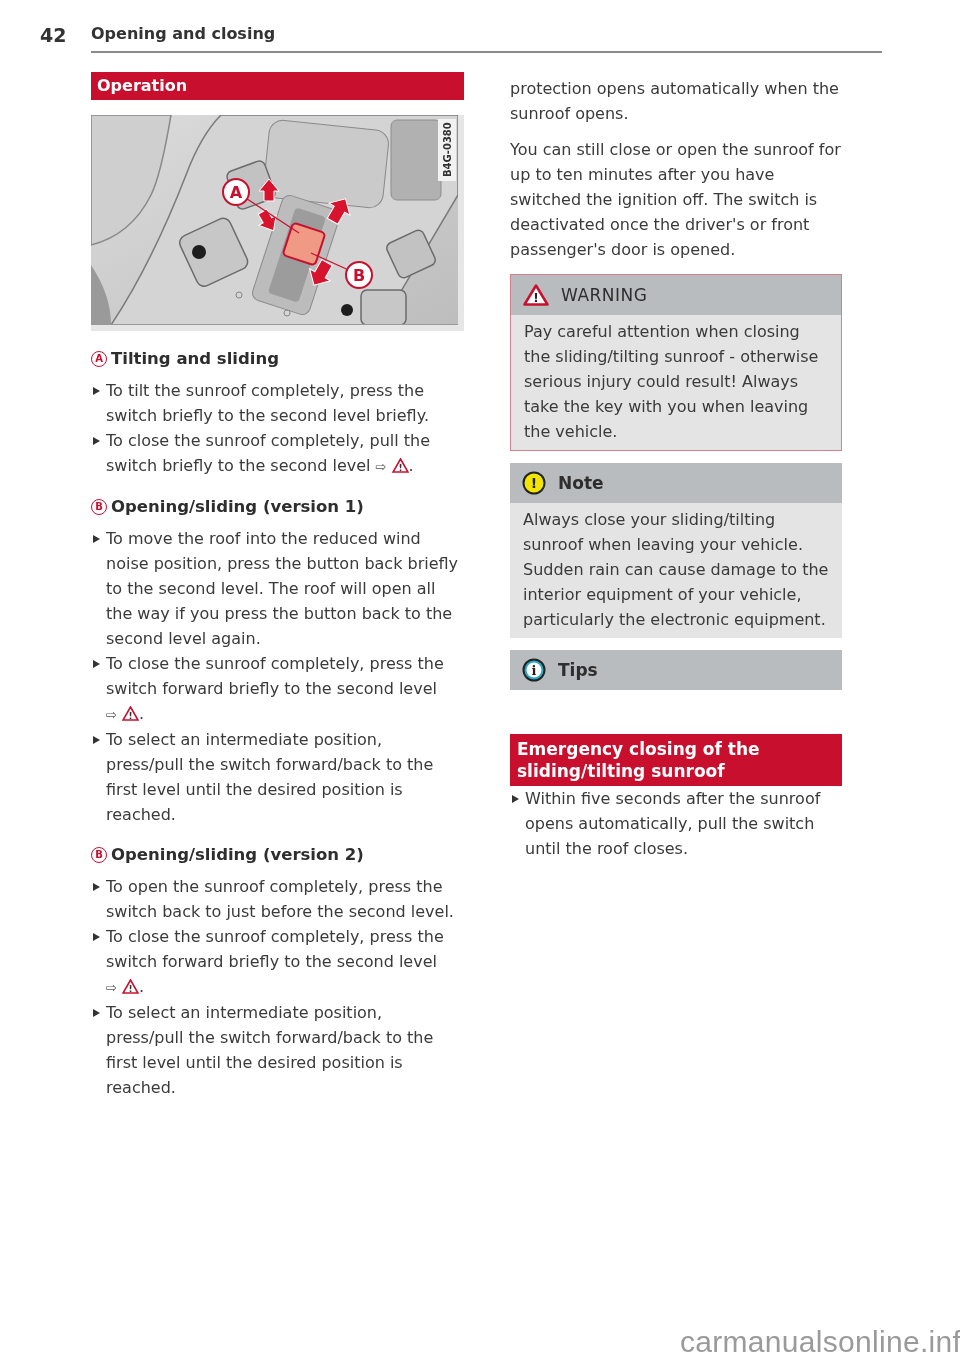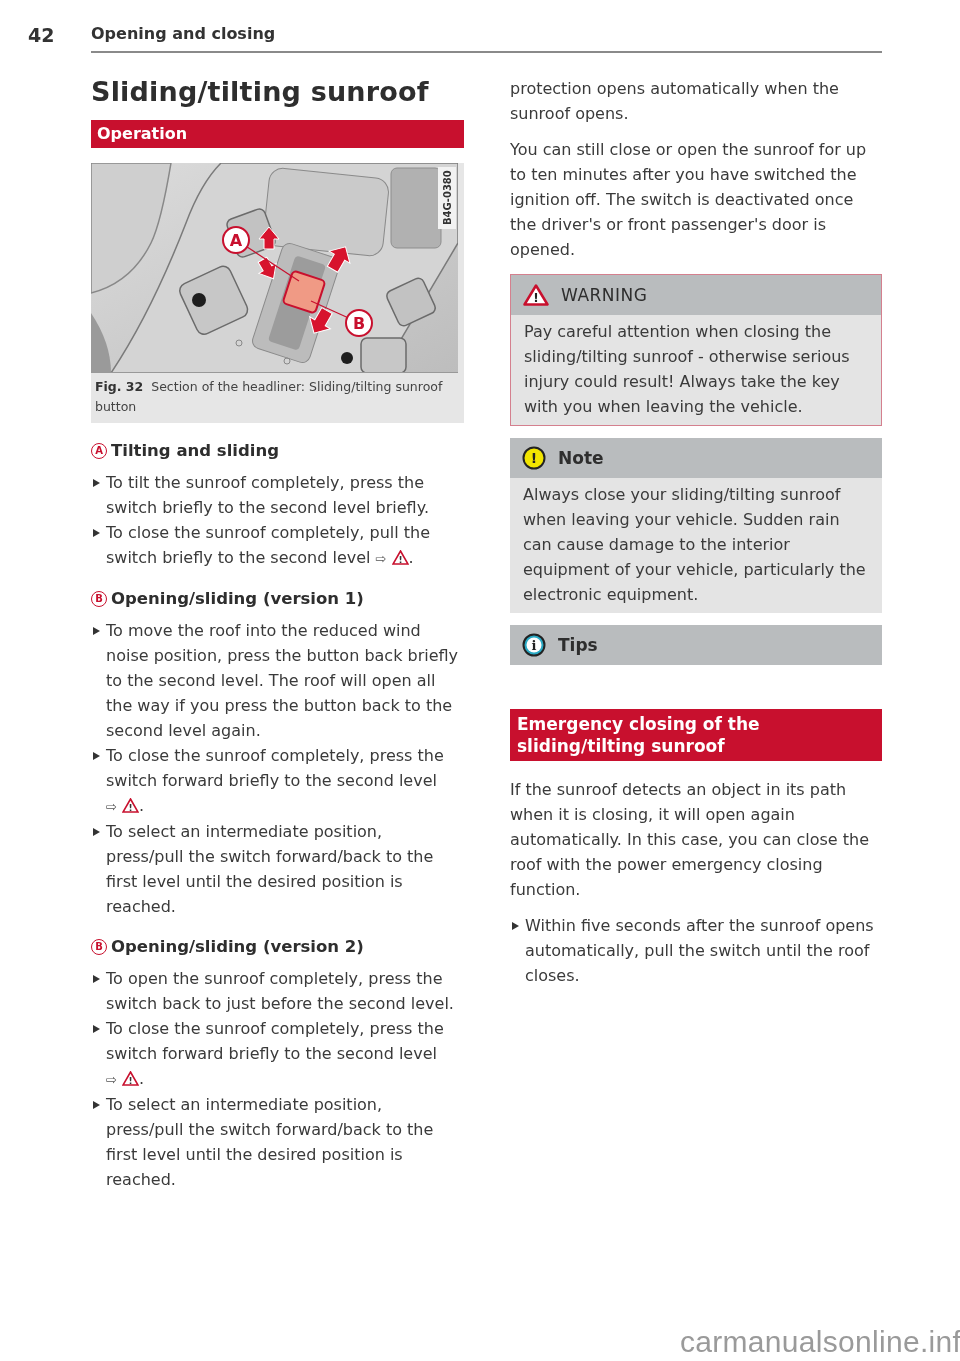--- a/index.html
+++ b/index.html
@@ -4,33 +4,33 @@
 <style>
   * { box-sizing: border-box; margin: 0; padding: 0; }
   html, body { width: 960px; height: 1361px; background: #ffffff; }
   body {
     position: relative;
     font-family: "DejaVu Sans", sans-serif;
     color: #2b2b2b;
     overflow: hidden;
   }
   .page-num {
-    position: absolute; left: 28px; top: 24px;
+    position: absolute; left: 40px; top: 24px;
     font-size: 19px; font-weight: bold; color: #333;
   }
   .running-head {
     position: absolute; left: 91px; top: 24px;
     font-size: 16px; font-weight: bold; color: #333;
   }
   .head-rule {
     position: absolute; left: 91px; top: 51px; width: 791px; height: 2px;
     background: #8a8a8a;
   }
   .col-left { position: absolute; left: 91px; top: 72px; width: 373px; }
-  .col-right { position: absolute; left: 510px; top: 76px; width: 372px; }
+  .col-right { position: absolute; left: 510px; top: 76px; width: 332px; }
 
   .main-title {
     font-size: 27px; font-weight: bold; color: #2e2e2e;
     letter-spacing: 0.2px; line-height: 40px; margin-bottom: 8px;
   }
   .red-bar {
     background: #c8102e; color: #fff; font-weight: bold;
     font-size: 16px; padding: 4px 6px; line-height: 20px;
   }
   .figure-box { background: #e6e6e6; margin-top: 15px; padding: 0 0 6px 0; }
@@ -93,21 +93,20 @@
   }
 </style>
 </head>
 <body>
 
 <div class="page-num">42</div>
 <div class="running-head">Opening and closing</div>
 <div class="head-rule"></div>
 
 <div class="col-left">
-  <h1 class="main-title">Sliding/tilting sunroof</h1>
   <div class="red-bar">Operation</div>
 
   <div class="figure-box">
     <div class="figure-img">
       <svg width="367" height="210" viewBox="0 0 367 210">
         <defs>
           <linearGradient id="g1" x1="0" y1="0" x2="1" y2="1">
             <stop offset="0" stop-color="#dcdcdc"></stop>
               <stop offset="1" stop-color="#bdbdbd"></stop>
           </linearGradient>
@@ -136,24 +135,20 @@
         <line x1="220" y1="138" x2="262" y2="157" stroke="#c8102e" stroke-width="1.2"></line>
         <circle cx="145" cy="77" r="13" fill="#fff" stroke="#c8102e" stroke-width="2"></circle>
         <text x="145" y="83" text-anchor="middle" font-size="16" font-weight="bold" fill="#c8102e" font-family="DejaVu Sans, sans-serif">A</text>
         <circle cx="268" cy="160" r="13" fill="#fff" stroke="#c8102e" stroke-width="2"></circle>
         <text x="268" y="166" text-anchor="middle" font-size="16" font-weight="bold" fill="#c8102e" font-family="DejaVu Sans, sans-serif">B</text>
         <circle cx="148" cy="180" r="3" fill="none" stroke="#888"></circle>
         <circle cx="196" cy="198" r="3" fill="none" stroke="#888"></circle>
       </svg>
       <div class="fig-code">B4G-0380</div>
     </div>
-    <div class="figure-caption">
-      <b>Fig. 32</b>&nbsp;
-      <span>Section of the headliner: Sliding/tilting sunroof button</span>
-    </div>
   </div>
 
   <div class="sec-head">
     <span class="circle-letter">A</span>
     <span>Tilting and sliding</span>
   </div>
   <ul class="bullets">
     <li><span>To tilt the sunroof completely, press the switch briefly to the second level briefly.</span></li>
     <li><span>To close the sunroof completely, pull the switch briefly to the second level</span> <span class="ref">⇨</span>
       <svg class="warn-tri" width="17" height="15" viewBox="0 0 17 15">
@@ -229,19 +224,18 @@
             <circle cx="12" cy="12" r="10.5" fill="#2aa9c4" stroke="#222" stroke-width="2"></circle>
             <circle cx="12" cy="12" r="7.5" fill="#fff"></circle>
             <text x="12" y="17" text-anchor="middle" font-size="13" font-weight="bold" fill="#222" font-family="DejaVu Serif, serif">i</text>
           </svg>
       </span>
       <span>Tips</span>
     </div>
   </div>
 
   <div class="red-head2">Emergency closing of the sliding/tilting sunroof</div>
-  <p class="body" style="margin-top:16px">If the sunroof detects an object in its path when it is closing, it will open again automatically. In this case, you can close the roof with the power emergency closing function.</p>
   <ul class="bullets">
     <li>Within five seconds after the sunroof opens automatically, pull the switch until the roof closes.</li>
   </ul>
 </div>
 
 <div class="watermark">carmanualsonline.info</div>
 
 </body></html>

